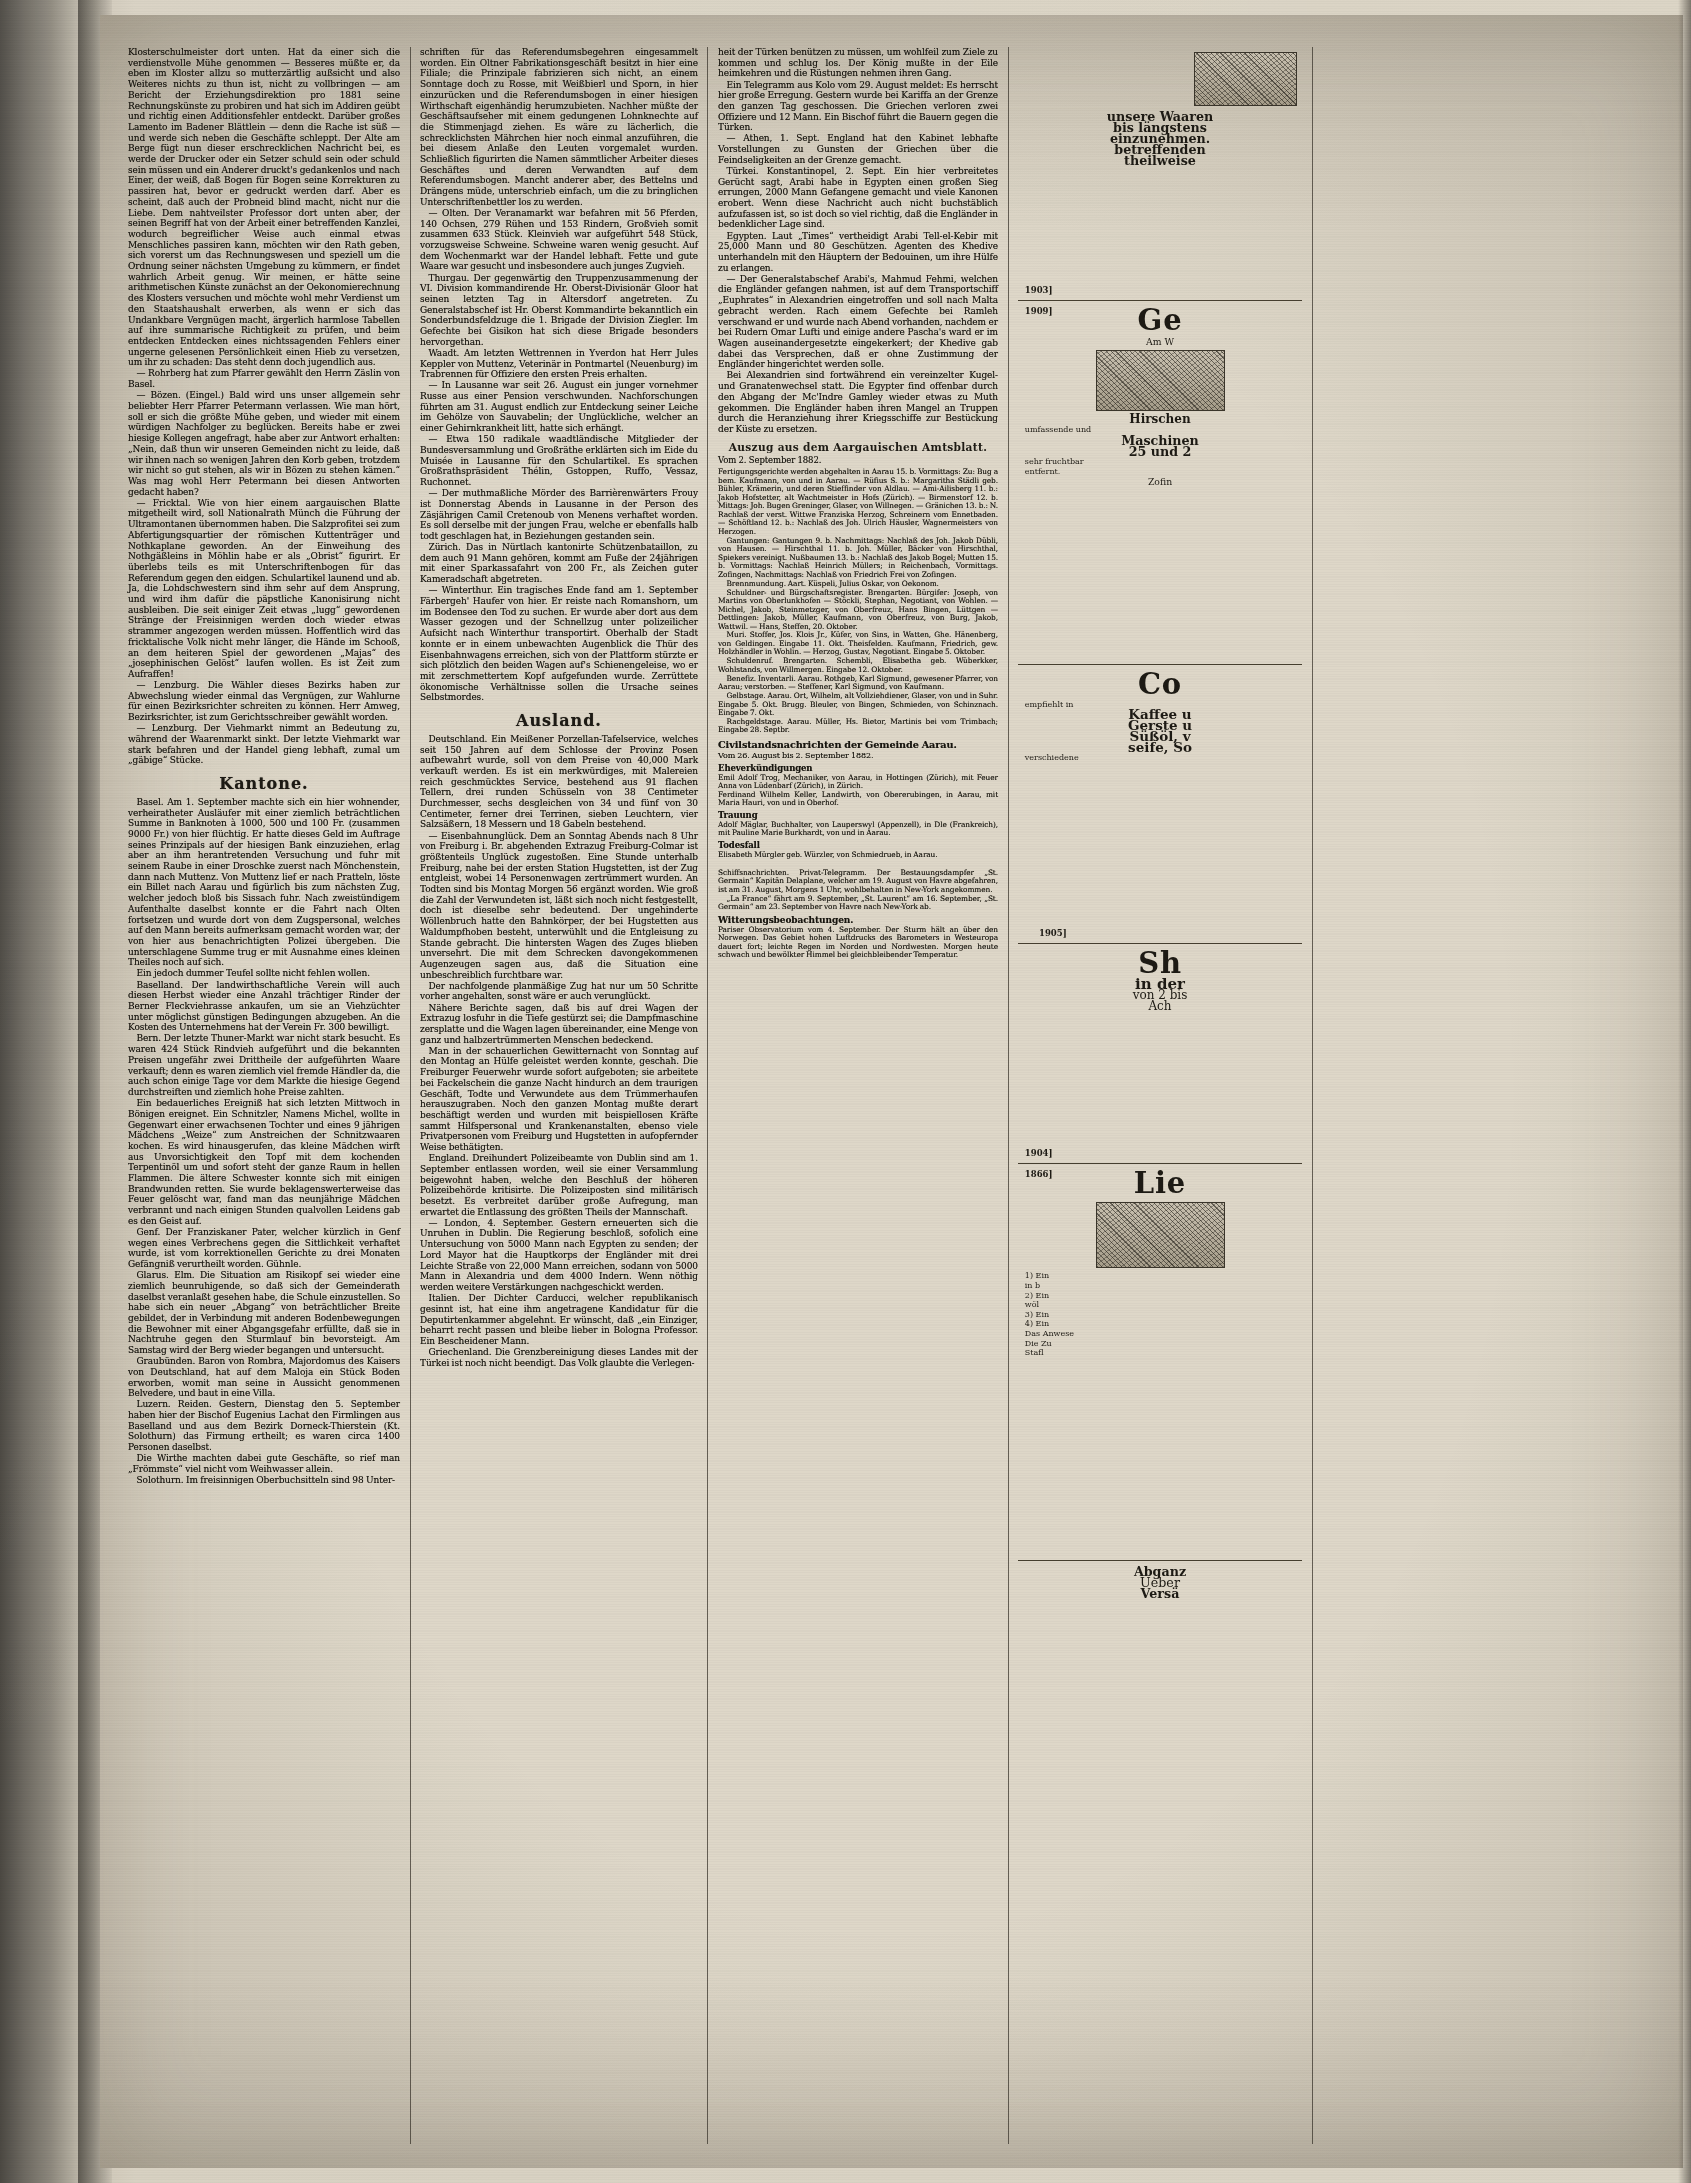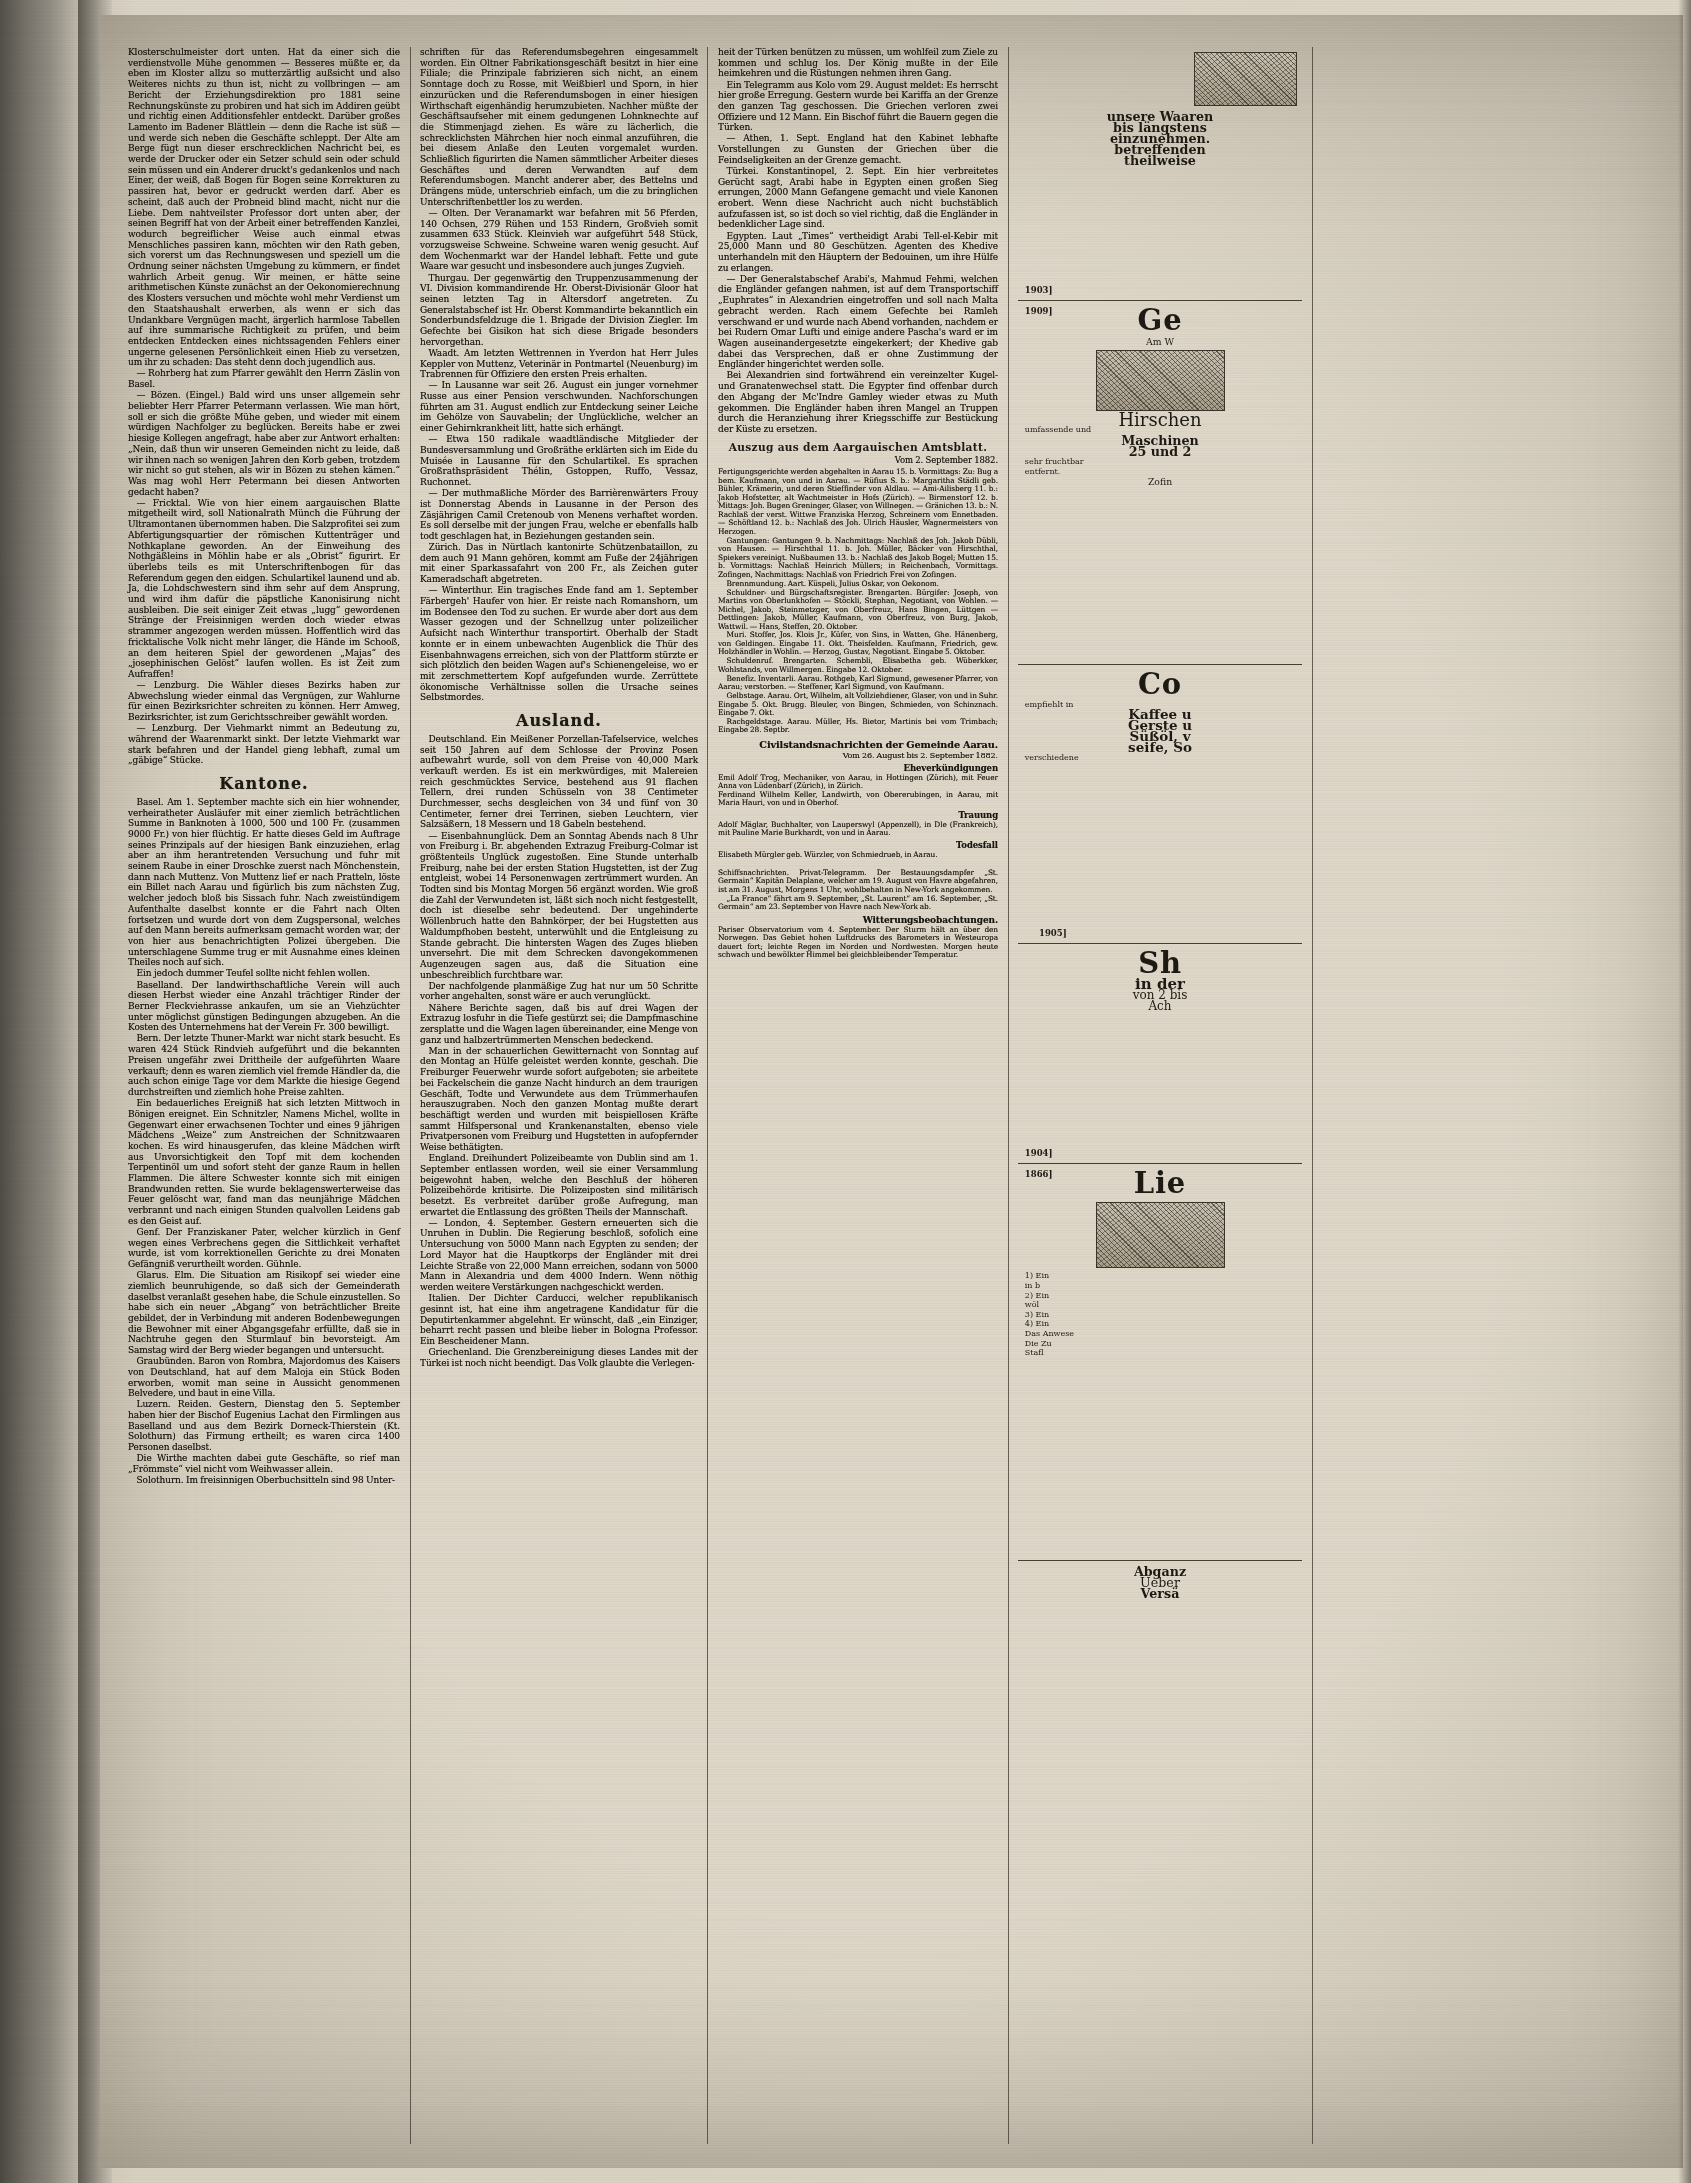--- a/index.html
+++ b/index.html
@@ -118,21 +118,21 @@
     font-weight: 700;
     text-align: center;
     margin: 6px 0 2.5px 0;
     letter-spacing: 0.3px;
   }
   .tiny {
     font-size: 7.4px;
     line-height: 8.5px;
     text-align: justify;
   }
-  .ctr { text-align: right; text-indent: 0; }
+  .ctr { text-align: left; text-indent: 0; }
   .ad {
     position: relative;
     border-bottom: 0.8px solid #463f30;
     padding: 5px 6.8px 6.8px 6.8px;
     box-sizing: border-box;
   }
   .ad-big {
     font-size: 29px; font-weight: 700; letter-spacing: 0.8px; text-align: center;
     line-height: 1.02;
   }
@@ -283,21 +283,21 @@
         <div class="ad-line" style="font-size:12.7px;font-weight:700;">einzunehmen.</div>
         <div class="ad-line" style="font-size:12.7px;font-weight:700;">betreffenden</div>
         <div class="ad-line" style="font-size:12.7px;font-weight:700;">theilweise</div>
         <div class="refno" style="left:6.8px;bottom:5px;">1903]</div>
       </div>
 
       <div class="ad" style="height:364px;">
         <div class="ad-big">Ge</div>
         <div class="ad-line">Am W</div>
         <div class="cut" style="width:127px;height:59px;margin:3.4px auto;"></div>
-        <div class="ad-line" style="font-size:18px;font-weight:400;">Hirschen</div>
+        <div class="ad-line" style="font-size:12px;font-weight:700;">Hirschen</div>
         <div class="ad-just">umfassende und</div>
         <div class="ad-line" style="font-size:12.7px;font-weight:700;">Maschinen</div>
         <div class="ad-line" style="font-size:12.7px;font-weight:700;">25 und 2</div>
         <div class="ad-just">sehr fruchtbar</div>
         <div class="ad-just">entfernt.</div>
         <div class="ad-line">Zofin</div>
         <div class="refno" style="left:6.8px;top:5px;">1909]</div>
       </div>
 
       <div class="ad" style="height:279px;">

